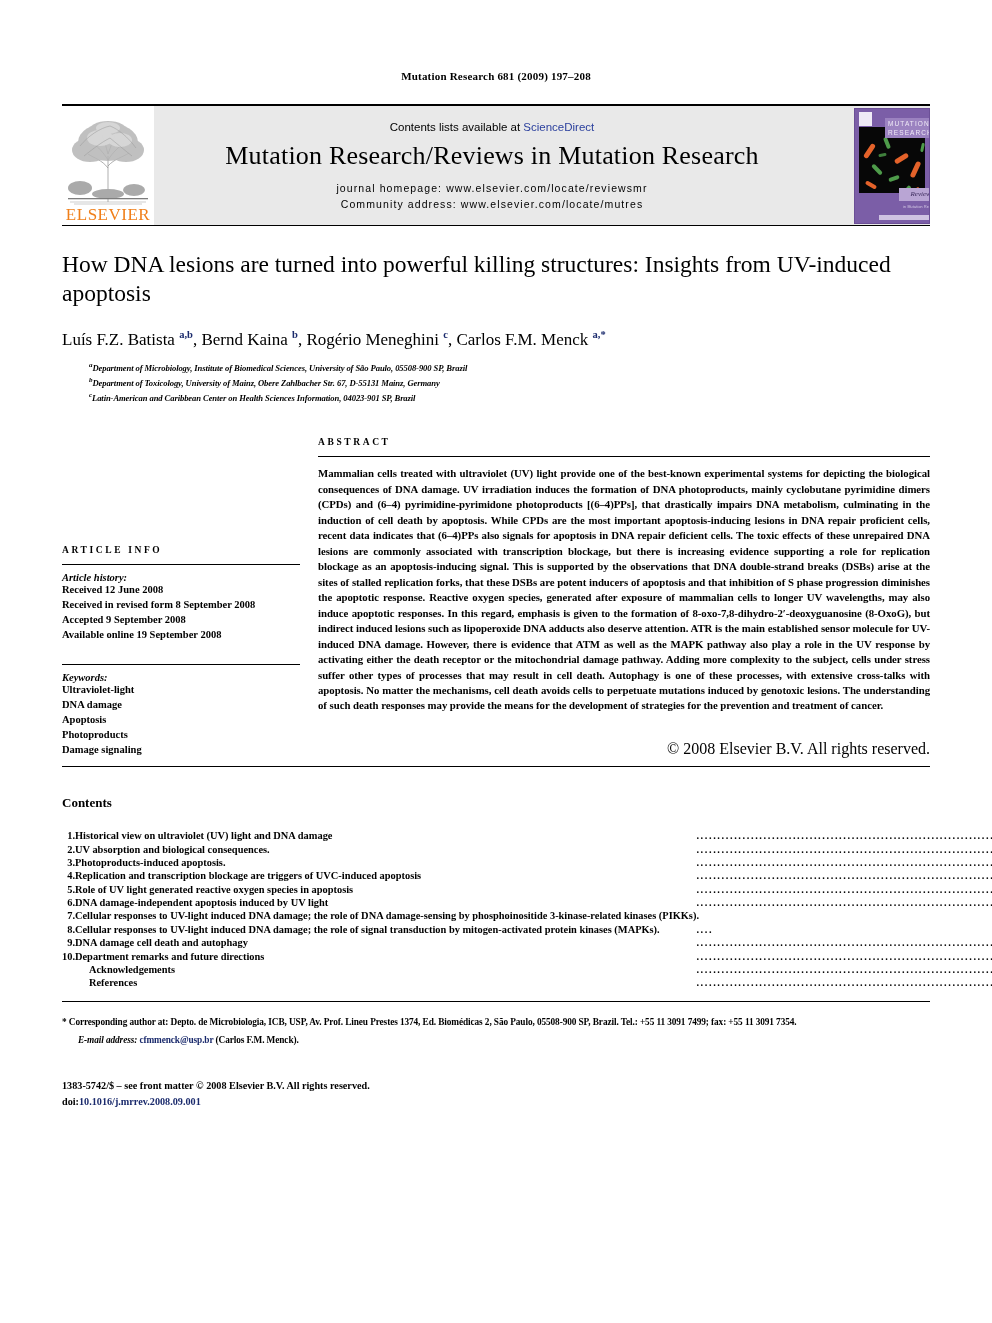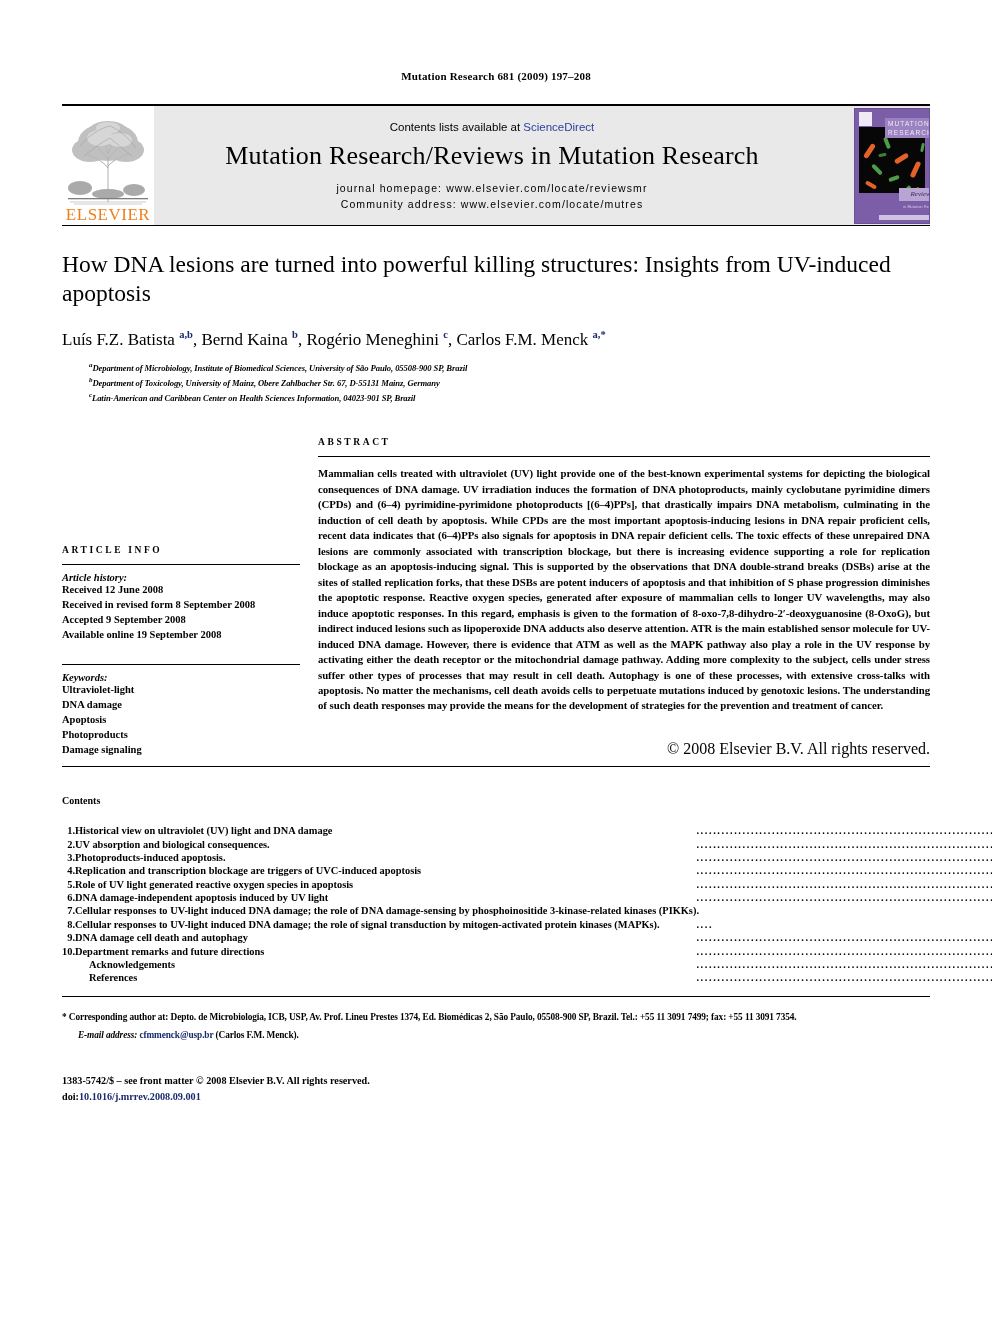--- a/index.html
+++ b/index.html
@@ -231,21 +231,21 @@
     text-align: right;
     margin-top: 26px;
   }
   .abs-close { border-top: 1.3px solid #000; margin-top: 8px; }
 
   
   .contents-wrap { margin: 28px 62px 0 62px; }
   .contents-head {
     font-family: "Liberation Serif", serif;
     font-weight: bold;
-    font-size: 10px;
+    font-size: 13px;
   }
   table.toc {
     width: 100%;
     border-collapse: collapse;
     margin-top: 18px;
     font-family: "Liberation Serif", serif;
     font-weight: bold;
     font-size: 10.4px;
   }
   table.toc td { padding: 1.2px 0; vertical-align: bottom; }

